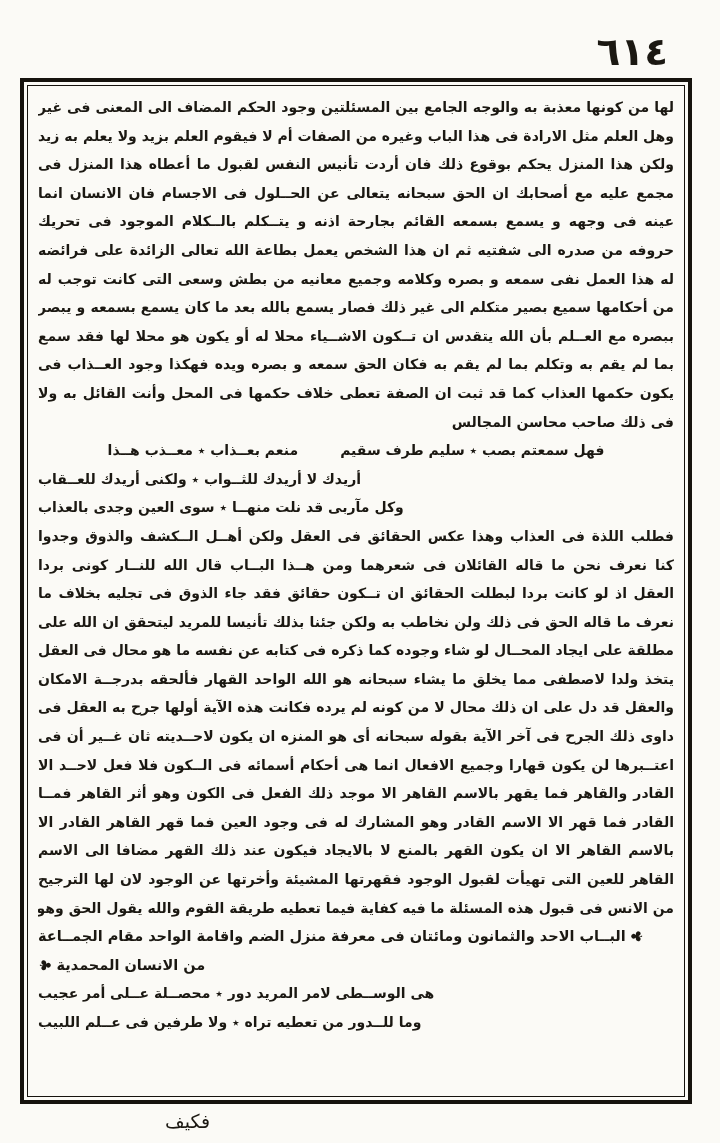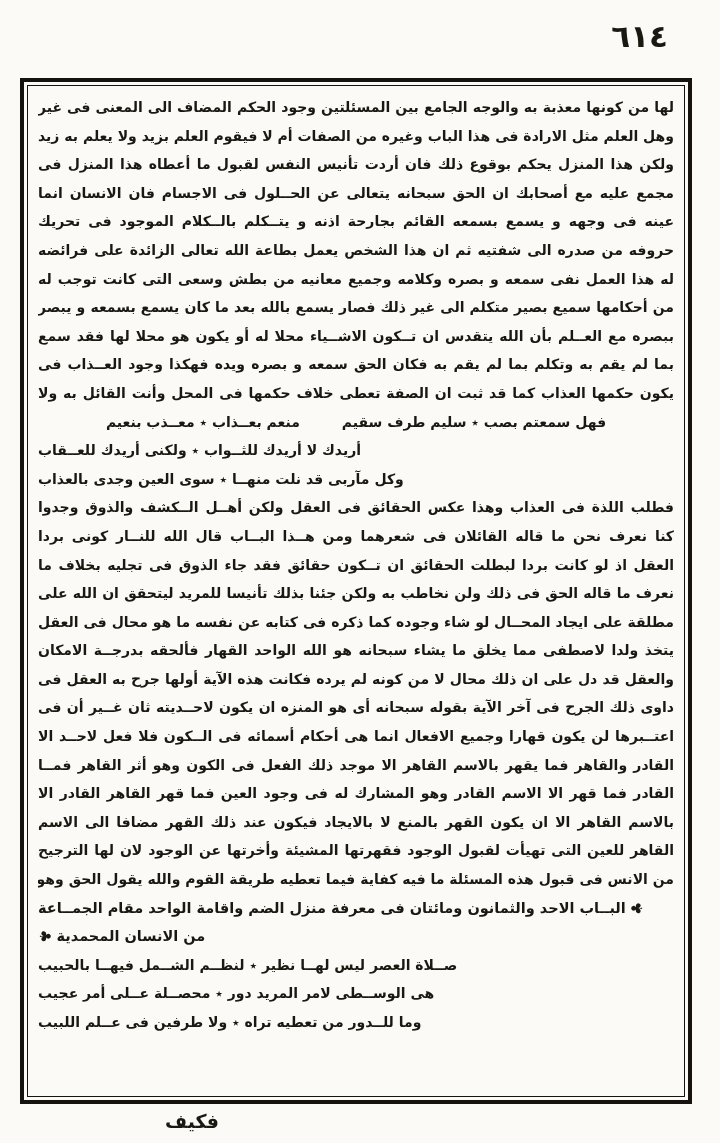--- a/index.html
+++ b/index.html
@@ -3,22 +3,22 @@
 <meta charset="utf-8">
 <style>
   html,body{margin:0;padding:0;}
   body{
     width:720px;height:1143px;position:relative;overflow:hidden;
     background:#fbfaf6;
     font-family:"DejaVu Sans", sans-serif;
     color:#1b1812;
   }
   .page-number{
-    position:absolute;top:18px;right:52px;
-    font-size:31px;font-weight:bold;letter-spacing:2px;
+    position:absolute;top:29px;right:52px;
+    font-size:39px;font-weight:bold;letter-spacing:2px;
     direction:rtl;
   }
   .frame-outer{
     position:absolute;left:20px;top:78px;width:672px;height:1026px;
     border:4px solid #16130e;box-sizing:border-box;background:#fbfaf6;
   }
   .frame-inner{
     position:absolute;inset:3px;border:1.6px solid #16130e;
     box-sizing:border-box;padding:7px 10px 0 10px;
     direction:rtl;
@@ -31,21 +31,21 @@
   .endline{text-align:right;}
   .center{text-align:left;}
   .vrow{display:flex;justify-content:center;gap:42px;}
   .vrow span{display:inline-block;}
   .heading{font-size:14.5px;}
   .orn{display:inline-block;font-size:15px;}
   .orn-start{transform:rotate(-90deg);}
   .orn-end{transform:rotate(90deg);}
   .catchword{
     position:absolute;top:1110px;left:165px;
-    font-size:19px;font-weight:bold;direction:rtl;
+    font-size:19px;font-weight:normal;direction:rtl;
   }
 </style>
 </head>
 <body>
 
 <div class="page-number">٦١٤</div>
 
 <div class="frame-outer">
   <div class="frame-inner">
 
@@ -53,24 +53,25 @@
     <div class="ln just">وهل العلم مثل الارادة فى هذا الباب وغيره من الصفات أم لا فيقوم العلم بزيد ولا يعلم به زيد و يعلم به عمرو وهذا محال عقلا</div>
     <div class="ln just">ولكن هذا المنزل يحكم بوقوع ذلك فان أردت تأنيس النفس لقبول ما أعطاه هذا المنزل فى هذه المســئلة فانظر ما أنت</div>
     <div class="ln just">مجمع عليه مع أصحابك ان الحق سبحانه يتعالى عن الحــلول فى الاجسام فان الانسان انما يبصر ببصره القائم بجارحــة</div>
     <div class="ln just">عينه فى وجهه و يسمع بسمعه القائم بجارحة اذنه و يتــكلم بالــكلام الموجود فى تحريك لسانه وتسكينه وشفتيه ومخارج</div>
     <div class="ln just">حروفه من صدره الى شفتيه ثم ان هذا الشخص يعمل بطاعة الله تعالى الزائدة على فرائضه من نوافل الخيرات فينتج</div>
     <div class="ln just">له هذا العمل نفى سمعه و بصره وكلامه وجميع معانيه من بطش وسعى التى كانت توجب له أحكامها فــكان ينطلق عليه</div>
     <div class="ln just">من أحكامها سميع بصير متكلم الى غير ذلك فصار يسمع بالله بعد ما كان يسمع بسمعه و يبصر بالله بعــد ما كان يبصر</div>
     <div class="ln just">ببصره مع العــلم بأن الله يتقدس ان تــكون الاشــياء محلا له أو يكون هو محلا لها فقد سمع العبــد بمن لم يقم به وأبصر</div>
     <div class="ln just">بما لم يقم به وتكلم بما لم يقم به فكان الحق سمعه و بصره ويده فهكذا وجود العــذاب فى المحال التى لم تقم بها الصــفة التى</div>
     <div class="ln just">يكون حكمها العذاب كما قد ثبت ان الصفة تعطى خلاف حكمها فى المحل وأنت القائل به ولا فرق بين المسئلتين وقد أنشد</div>
+    <div class="ln endline">فى ذلك صاحب محاسن المجالس</div>
 
     <div class="ln vrow">
       <span>فهل سمعتم بصب ٭ سليم طرف سقيم</span>
-      <span>منعم بعــذاب ٭ معــذب بنعيم</span>
+      <span>منعم بعــذاب ٭ معــذب هــذا</span>
     </div>
 
 
     <div class="ln center">أريدك لا أريدك للثــواب ٭ ولكنى أريدك للعــقاب</div>
     <div class="ln center">وكل مآربى قد نلت منهــا ٭ سوى العين وجدى بالعذاب</div>
 
     <div class="ln just">فطلب اللذة فى العذاب وهذا عكس الحقائق فى العقل ولكن أهــل الــكشف والذوق وجدوا أمورا أحالها العقل وان</div>
     <div class="ln just">كنا نعرف نحن ما قاله القائلان فى شعرهما ومن هــذا البــاب قال الله للنــار كونى بردا وســلاما والنــار لا تكون بردا فى</div>
     <div class="ln just">العقل اذ لو كانت بردا لبطلت الحقائق ان تــكون حقائق فقد جاء الذوق فى تجليه بخلاف ما يعطيه العقل وان كنا نحن</div>
     <div class="ln just">نعرف ما قاله الحق فى ذلك ولن نخاطب به ولكن جئنا بذلك تأنيسا للمريد ليتحقق ان الله على كل شىء قدير وان قــدرته</div>
@@ -87,20 +88,19 @@
 
     <div class="ln center heading">
       <span class="orn orn-start">♣</span>
       <span>البــاب الاحد والثمانون ومائتان فى معرفة منزل الضم واقامة الواحد مقام الجمــاعة</span>
     </div>
     <div class="ln center heading">
       <span>من الانسان المحمدية</span>
       <span class="orn orn-end">♣</span>
     </div>
 
-    <div class="ln center">صــلاة العصر ليس لهــا نظير ٭ لنظــم الشــمل فيهــا بالحبيب</div>
     <div class="ln center">هى الوســطى لامر المريد دور ٭ محصــلة عــلى أمر عجيب</div>
     <div class="ln center">وما للــدور من تعطيه تراه ٭ ولا طرفين فى عــلم اللبيب</div>
 
   </div>
 </div>
 
 <div class="catchword">فكيف</div>
 
 </body></html>

